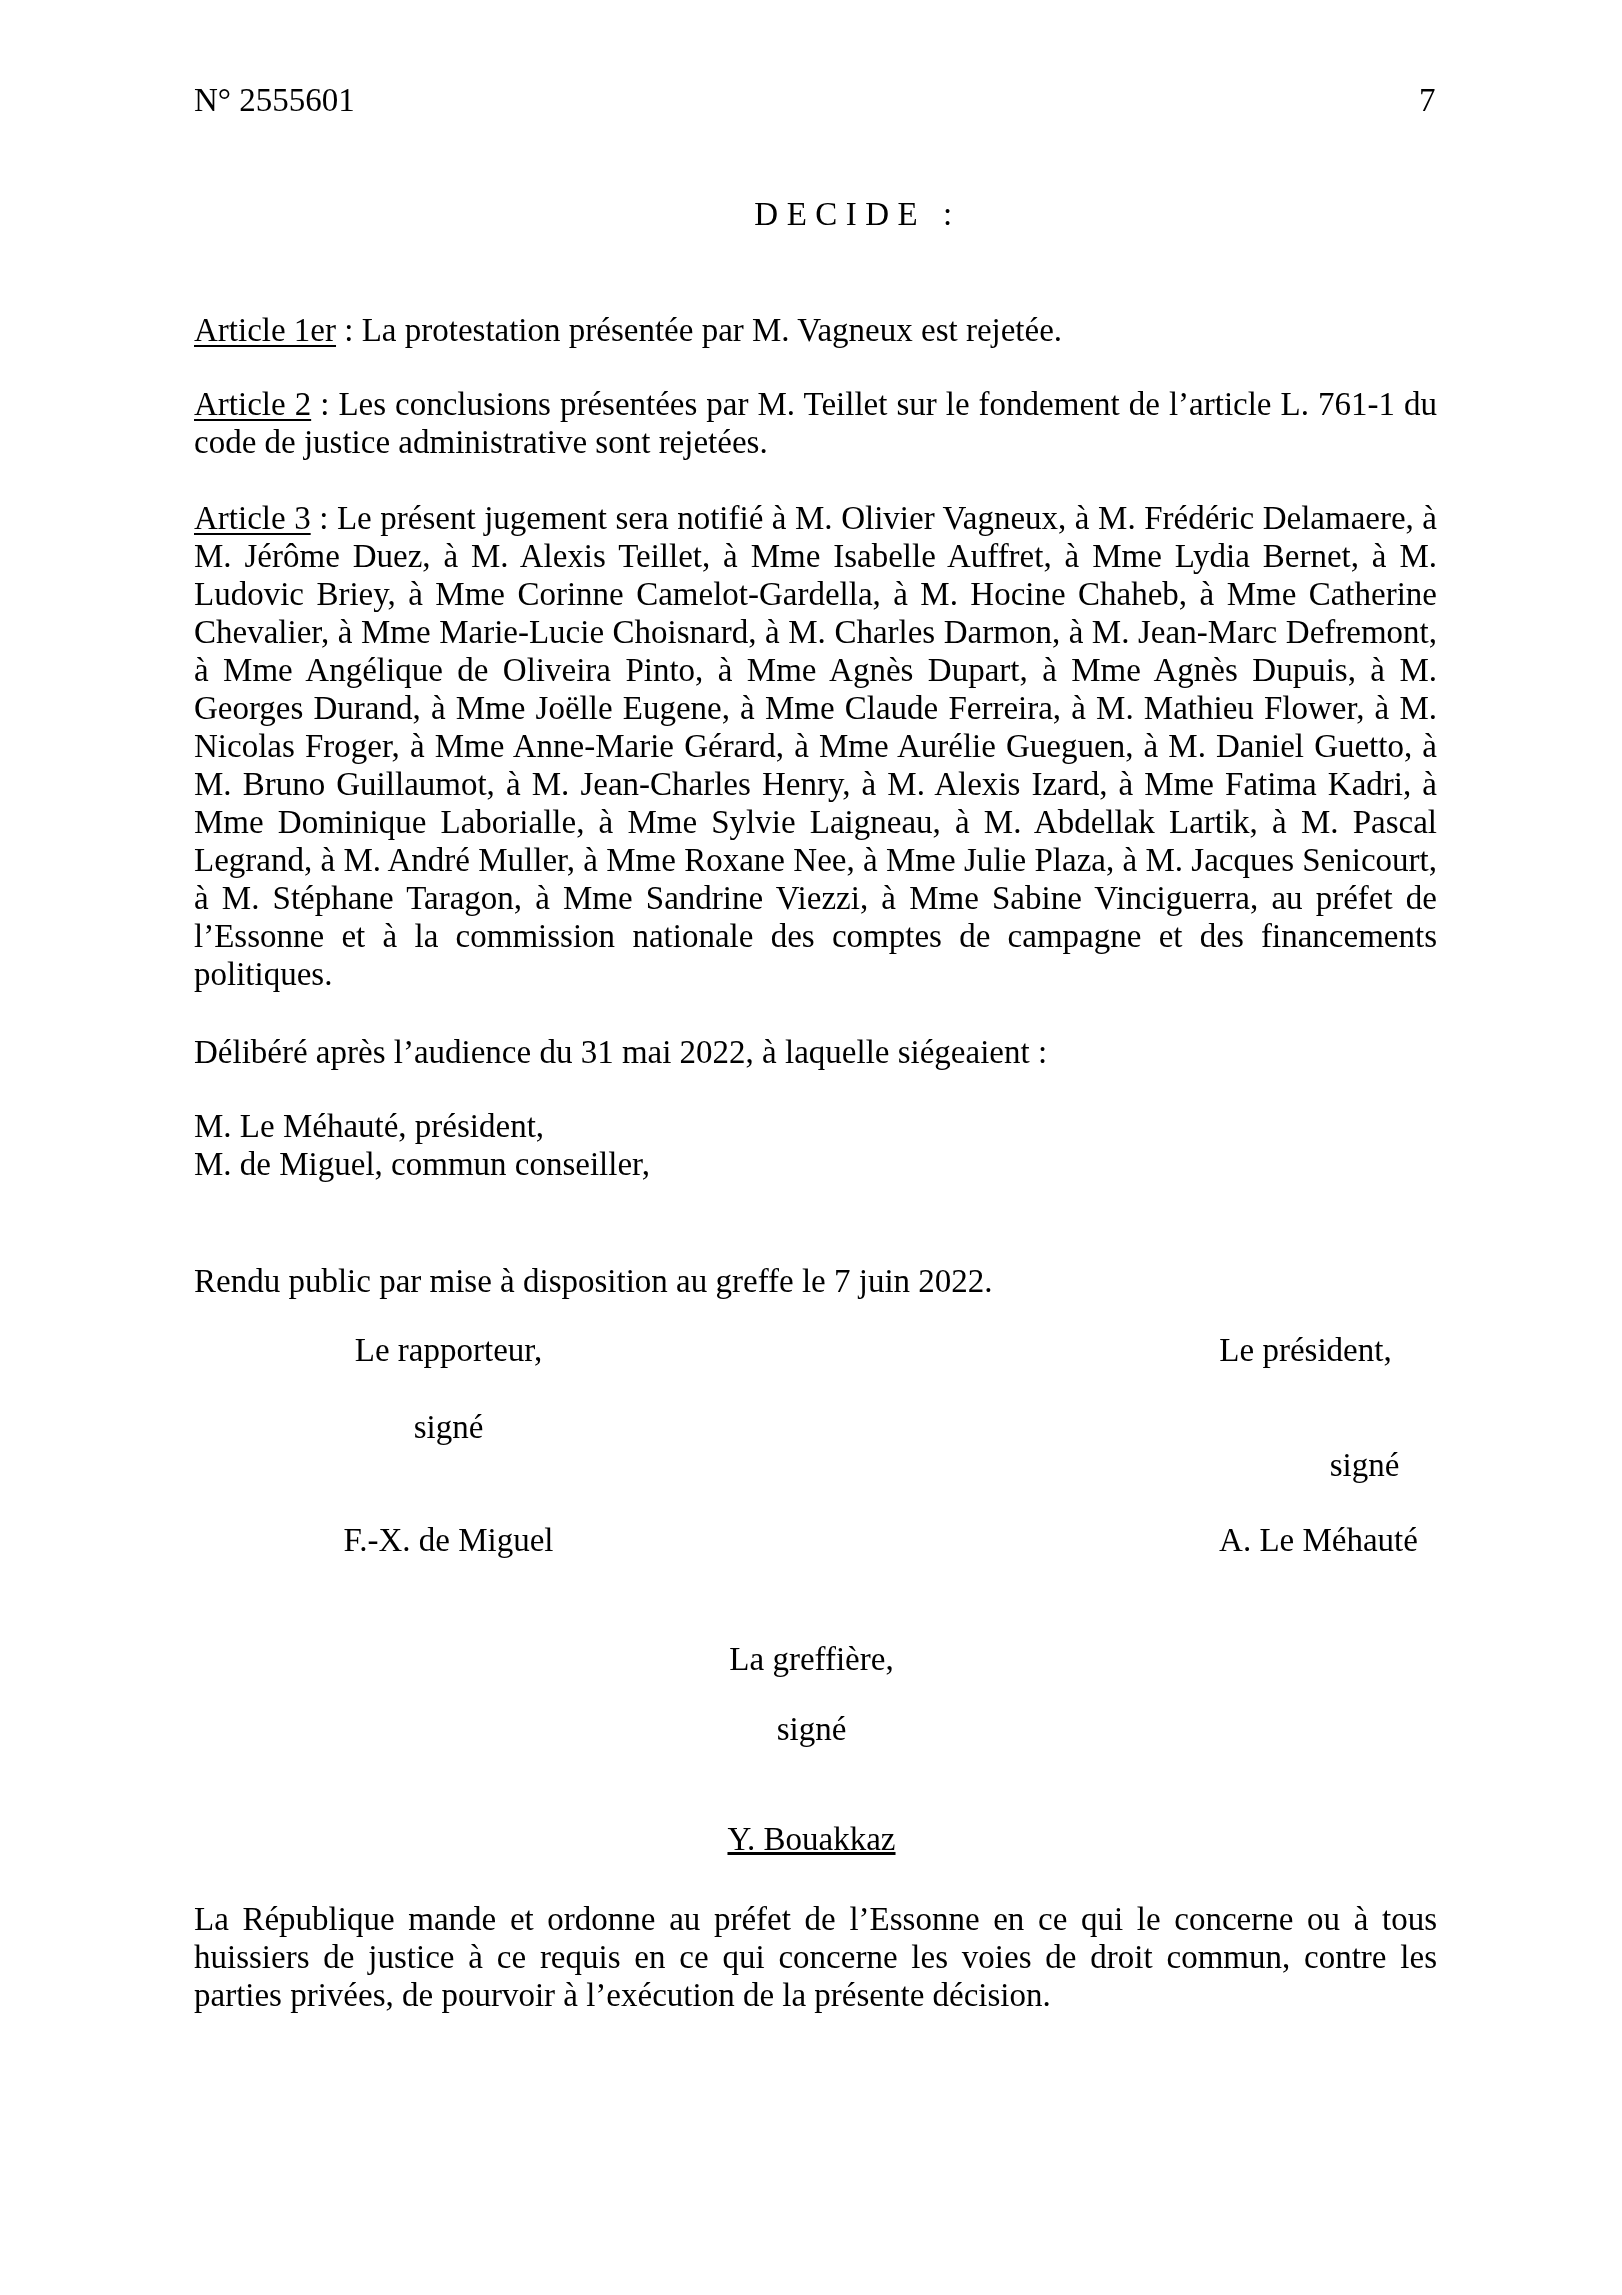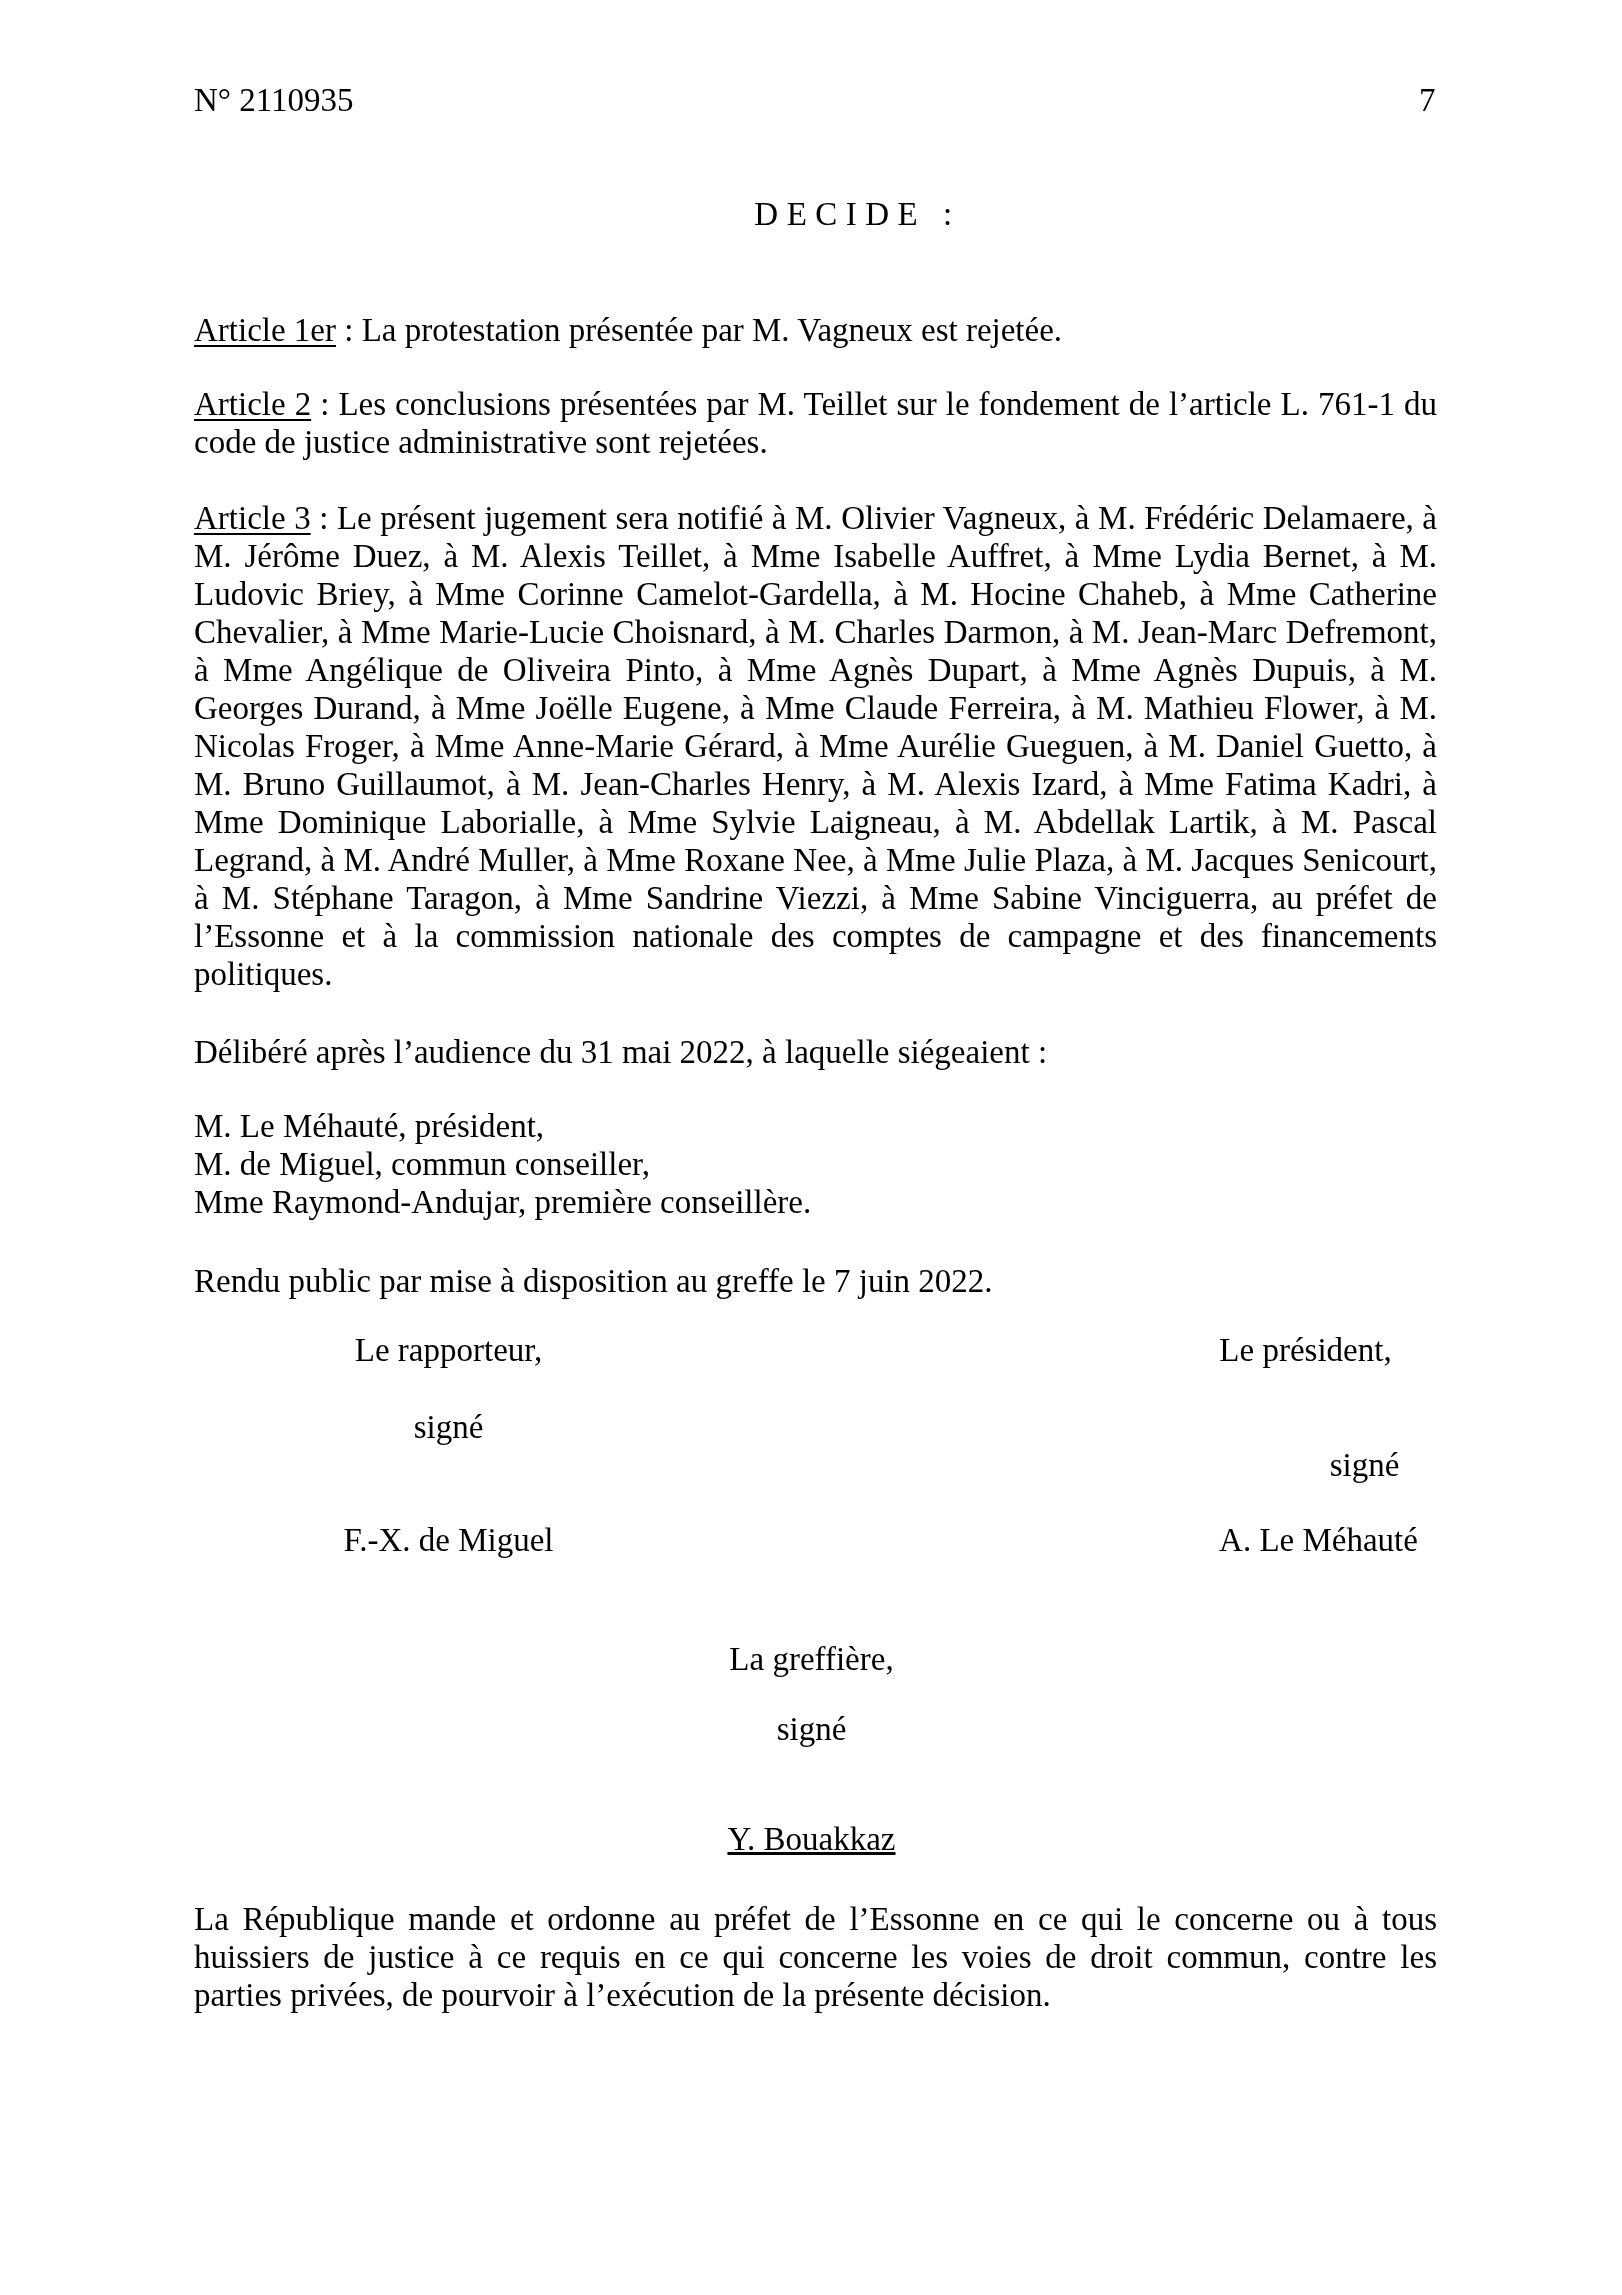--- a/index.html
+++ b/index.html
@@ -37,21 +37,21 @@
   .center-col {
     left: 0; width: 1623px; text-align: center;
   }
   .sig-left { left: 262px; width: 373px; text-align: center; }
   .sig-right { left: 1139px; width: 373px; text-align: center; }
 </style>
 </head>
 <body>
 
 <div>
-  <div class="abs header-left">N° 2110935</div>
+  <div class="abs header-left">N° 2555601</div>
   <div class="abs header-right">7</div>
 </div>
 
 <div class="abs title">DECIDE :</div>
 
 <div class="abs block last-line-left" style="top: 311px;">
   <p><span class="u">Article 1er</span><span> : </span><span>La protestation présentée par M. Vagneux est rejetée.</span></p>
 </div>
 
 <div class="abs block last-line-left" style="top: 385px;">
@@ -60,21 +60,20 @@
 
 <div class="abs block last-line-left" style="top: 499px;">
   <p><span class="u">Article 3</span><span> : </span><span>Le présent jugement sera notifié à M. Olivier Vagneux, à M. Frédéric Delamaere, à M. Jérôme Duez, à M. Alexis Teillet, à Mme Isabelle Auffret, à Mme Lydia Bernet, à M. Ludovic Briey, à Mme Corinne Camelot-Gardella, à M. Hocine Chaheb, à Mme Catherine Chevalier, à Mme Marie-Lucie Choisnard, à M. Charles Darmon, à M. Jean-Marc Defremont, à Mme Angélique de Oliveira Pinto, à Mme Agnès Dupart, à Mme Agnès Dupuis, à M. Georges Durand, à Mme Joëlle Eugene, à Mme Claude Ferreira, à M. Mathieu Flower, à M. Nicolas Froger, à Mme Anne-Marie Gérard, à Mme Aurélie Gueguen, à M. Daniel Guetto, à M. Bruno Guillaumot, à M. Jean-Charles Henry, à M. Alexis Izard, à Mme Fatima Kadri, à Mme Dominique Laborialle, à Mme Sylvie Laigneau, à M. Abdellak Lartik, à M. Pascal Legrand, à M. André Muller, à Mme Roxane Nee, à Mme Julie Plaza, à M. Jacques Senicourt, à M. Stéphane Taragon, à Mme Sandrine Viezzi, à Mme Sabine Vinciguerra, au préfet de l’Essonne et à la commission nationale des comptes de campagne et des financements politiques.</span></p>
 </div>
 
 <div class="abs block last-line-left" style="top: 1033px;">Délibéré après l’audience du 31 mai 2022, à laquelle siégeaient :</div>
 
 <div class="abs block last-line-left" style="top: 1107px;">
   <p>M. Le Méhauté, président,</p>
   <p>M. de Miguel, commun conseiller,</p>
-  <p>Mme Raymond-Andujar, première conseillère.</p>
 </div>
 
 <div class="abs block last-line-left" style="top: 1256px; margin-top: 6px;">Rendu public par mise à disposition au greffe le 7 juin 2022.</div>
 
 <div>
   <div class="abs sig-left" style="top: 1331px;">Le rapporteur,</div>
   <div class="abs sig-left" style="top: 1408px; left: 262px; width: 373px;">signé</div>
   <div class="abs sig-left" style="top: 1521px;">F.-X. de Miguel</div>
 </div>
 

